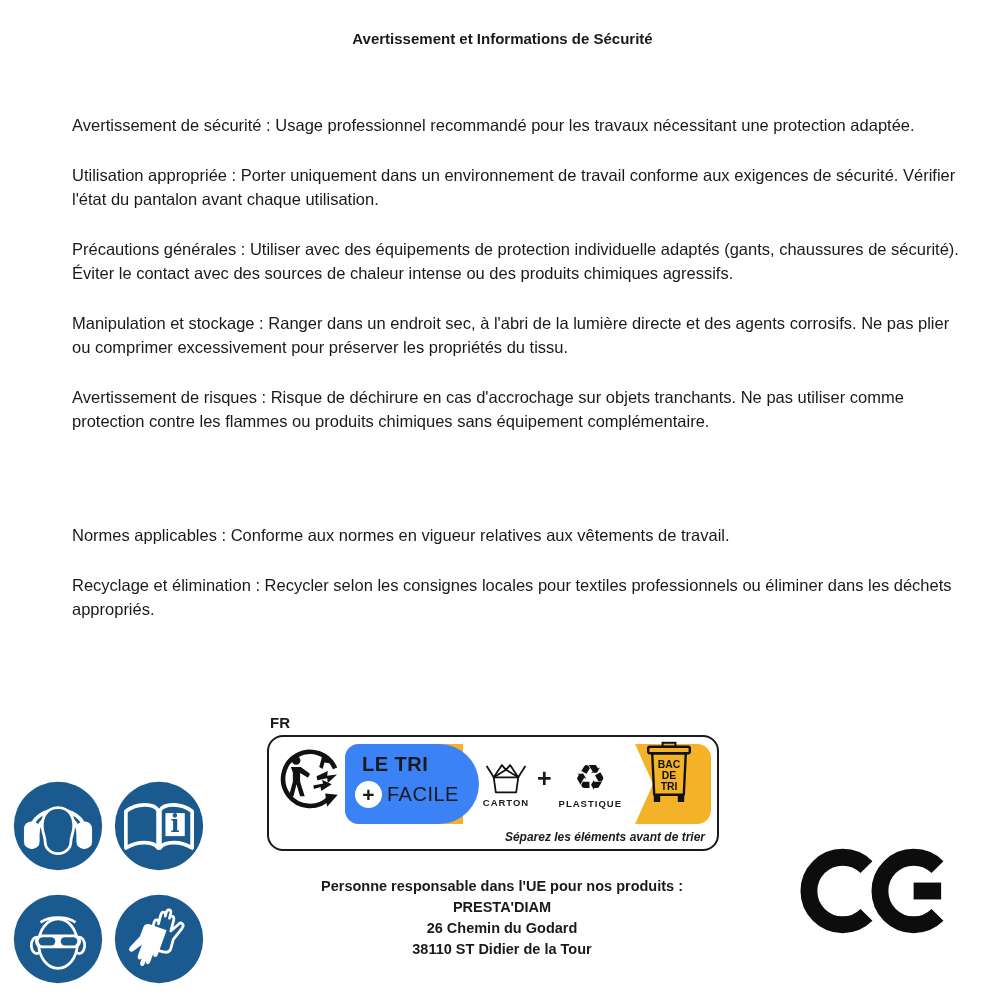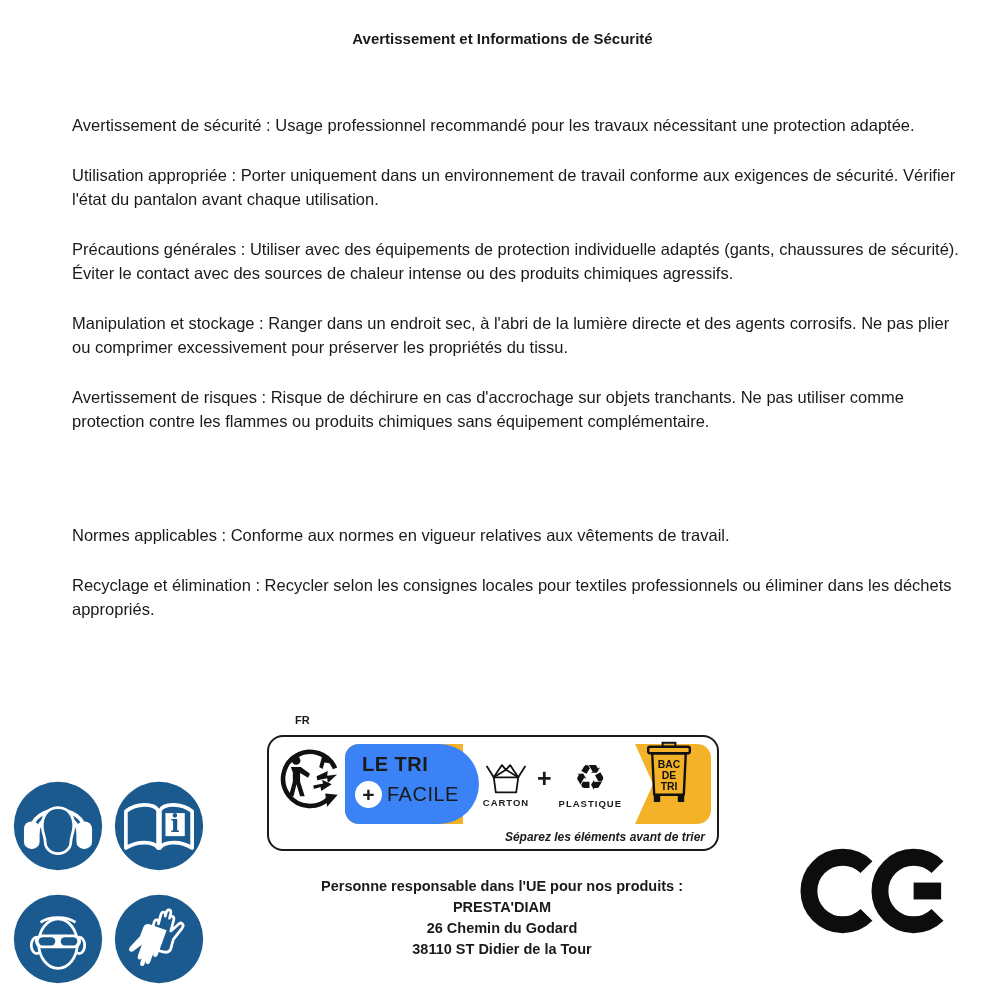--- a/index.html
+++ b/index.html
@@ -18,21 +18,21 @@
   .paragraphs p.gap-large { margin-bottom:90px; }
 
   
   .icon-grid {
     position:absolute; left:12px; top:780px;
     display:grid; grid-template-columns:92px 92px; gap:21px 9px;
   }
   .icon-grid svg { display:block; }
 
   
-  .fr-code { position:absolute; left:270px; top:714px; font-size:11px; font-weight:bold;margin-left:25px; }
+  .fr-code { position:absolute; left:270px; top:714px; font-size:15px; font-weight:bold; }
   .tri-box {
     position:absolute; left:267px; top:735px; width:452px; height:116px;
     background:#fff; border:2px solid #1a1a1a; border-radius:16px;
   }
   .triman { position:absolute; left:8px; top:9px; width:66px; height:66px; }
   .band {
     position:absolute; left:76px; top:7px; width:366px; height:80px;
     background:#F4B229; border-radius:14px;
   }
   .white-panel {

